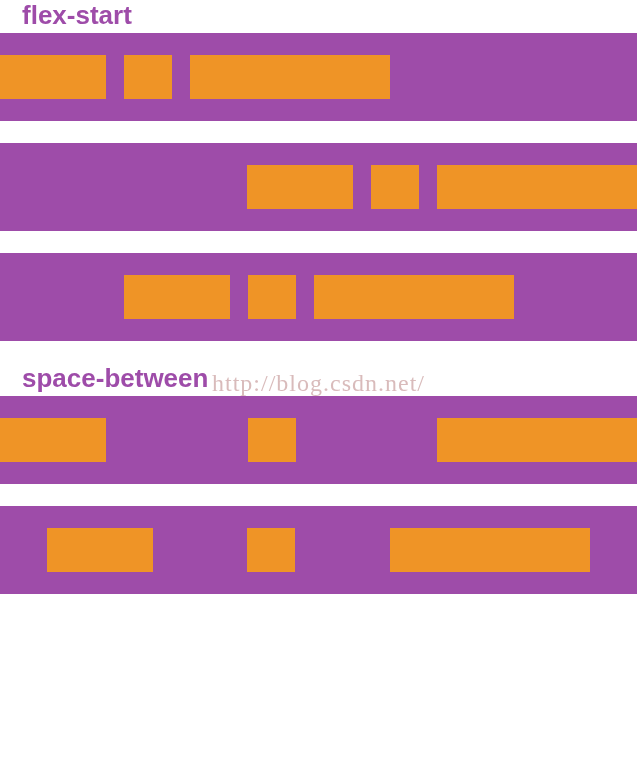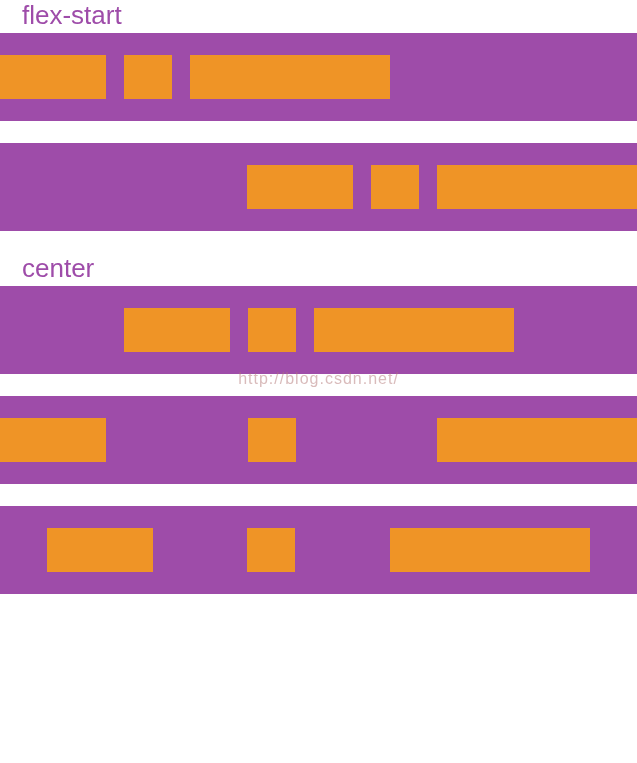--- a/index.html
+++ b/index.html
@@ -10,21 +10,21 @@
     font-family: -apple-system, BlinkMacSystemFont, "Segoe UI", Arial, sans-serif;
     position: relative;
     overflow: hidden;
   }
   .section {
     margin-bottom: 22px;
   }
   .label {
     color: #9e4ca9;
     font-size: 26px;
-    font-weight: 400;
+    font-weight: 700;
     padding-left: 22px;
     margin-bottom: 2px;
     line-height: 1.2;
   }
   .container {
     background: #9e4ca9;
     height: 88px;
     display: flex;
     align-items: center;
     padding-top: 22px;
@@ -48,25 +48,25 @@
 
   .jc-space-between .box,
   .jc-space-around .box { margin-right: 0; }
 
   .watermark {
     position: absolute;
     top: 370px;
     left: 0;
     right: 0;
     text-align: center;
-    font-size: 16px;
+    font-size: 24px;
     color: rgba(180,120,120,0.5);
     letter-spacing: 1px;
     pointer-events: none;
-    font-family: Liberation Sans, sans-serif;
+    font-family: Liberation Serif, serif;
   }
 </style>
 </head>
 <body>
 
 <div class="section">
   <div class="label">flex-start</div>
   <div class="container jc-flex-start">
     <div class="box a"></div>
     <div class="box b"></div>
@@ -76,29 +76,29 @@
 
 <div class="section">
   <div class="container jc-flex-end">
     <div class="box a"></div>
     <div class="box b"></div>
     <div class="box c"></div>
   </div>
 </div>
 
 <div class="section">
-  <div class="label">center</div>
   <div class="container jc-center">
     <div class="box a"></div>
     <div class="box b"></div>
     <div class="box c"></div>
   </div>
 </div>
 
 <div class="section">
+  <div class="label">space-between</div>
   <div class="container jc-space-between">
     <div class="box a"></div>
     <div class="box b"></div>
     <div class="box c"></div>
   </div>
 </div>
 
 <div class="section">
   <div class="container jc-space-around">
     <div class="box a"></div>

